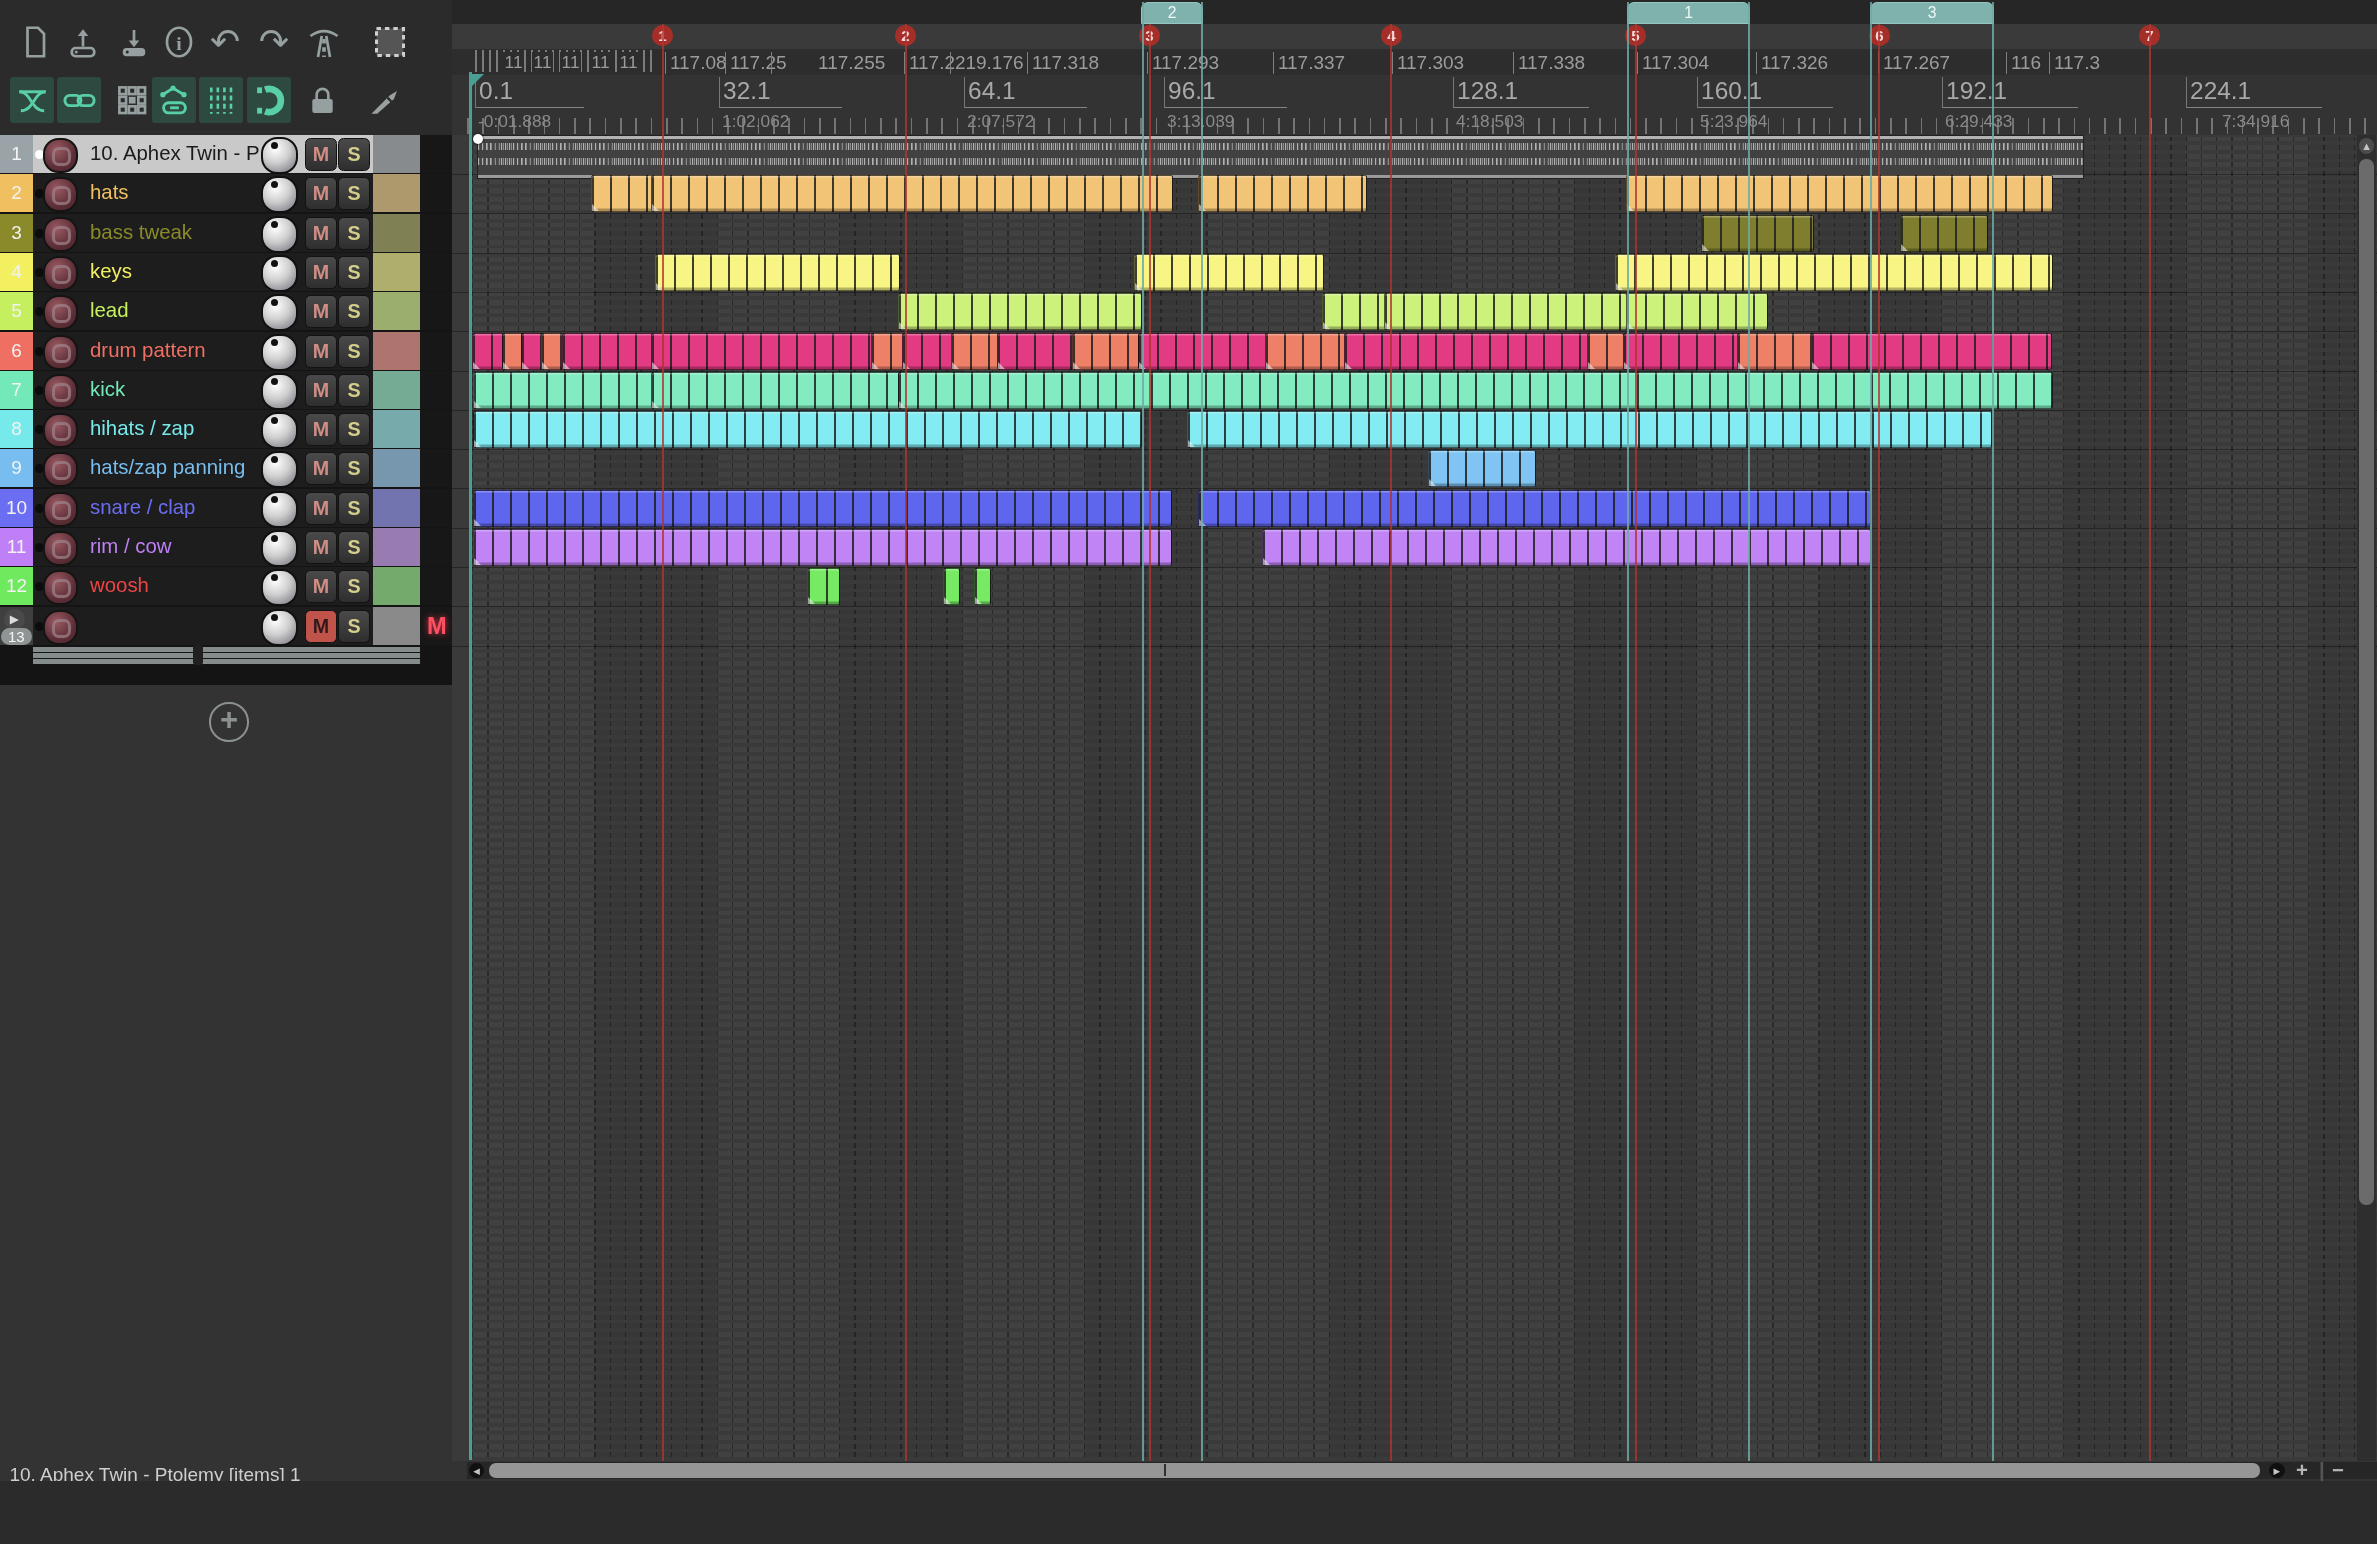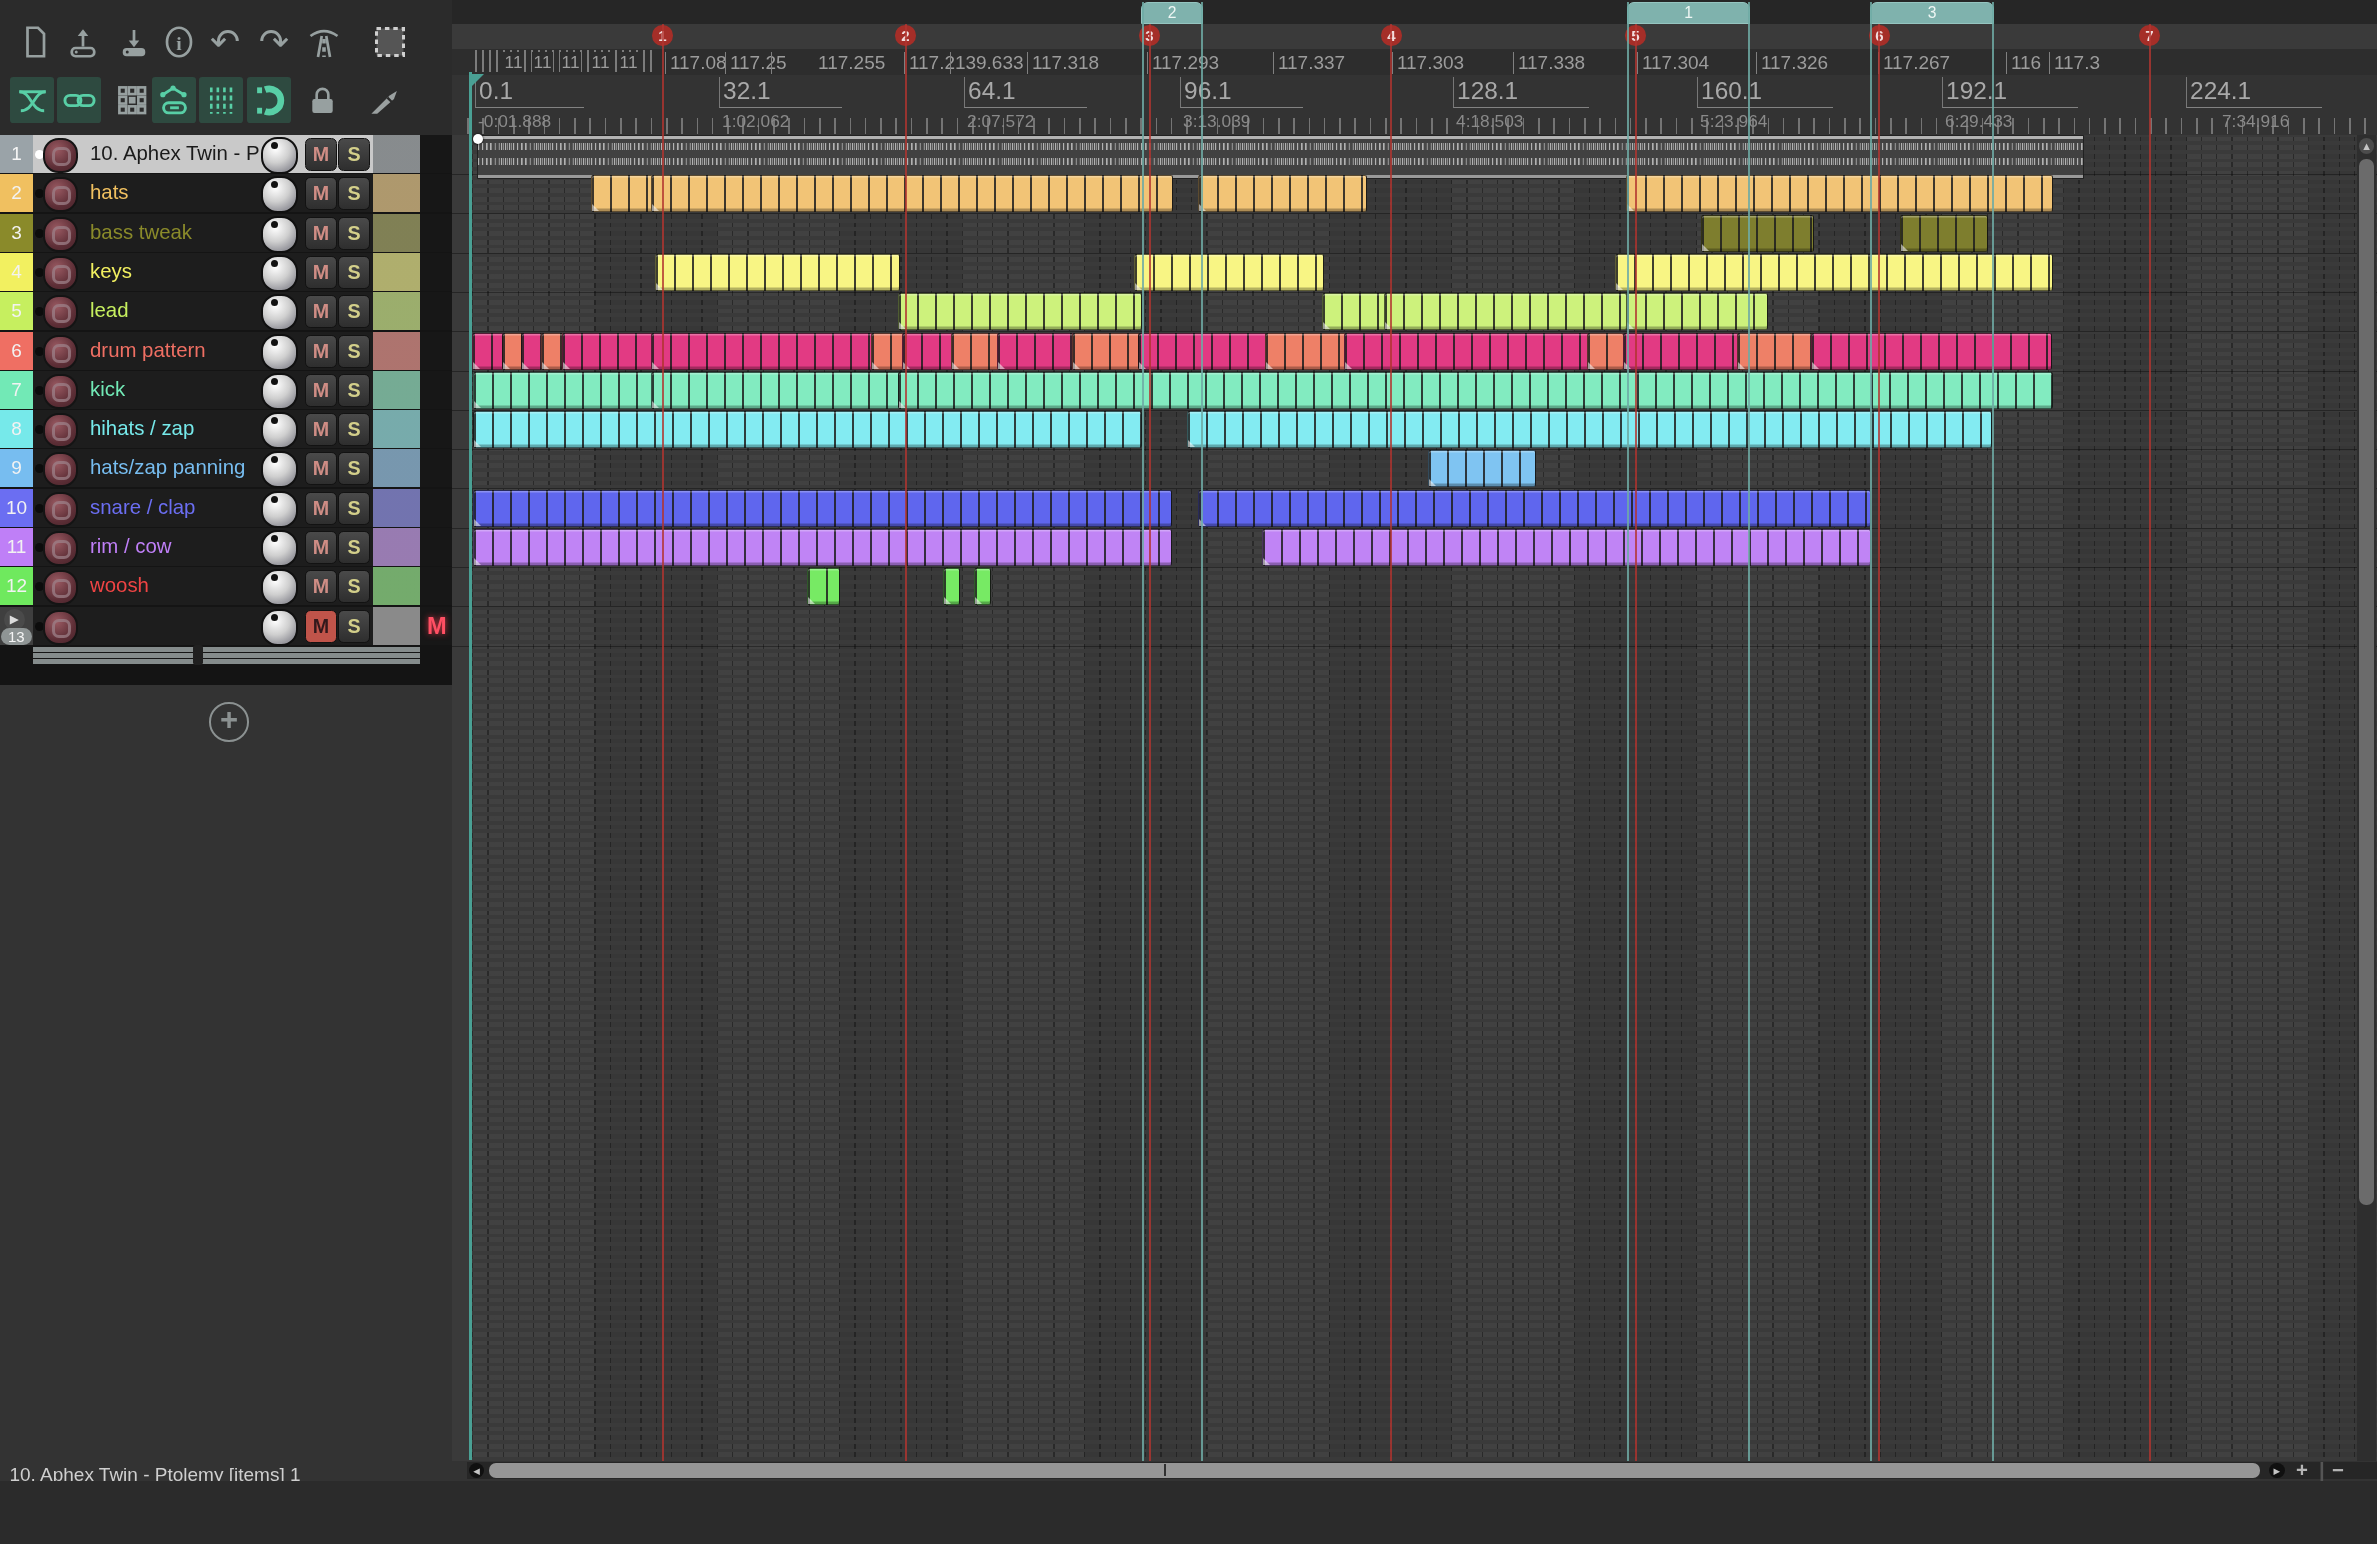--- a/index.html
+++ b/index.html
@@ -225,30 +225,30 @@
   <div id="ruler">
     <div class="rlane0"></div>
     <div class="rlane1"></div>
     <div class="rlane2"></div>
     <div class="rlane3"></div>
     <div class="tempo-ticks"></div>
     <div class="tickstrip"></div>
   <div class="measure" style="left: 23px;"><div class="bar">0.1</div><div class="tim">-0:01.888</div></div>
       <div class="measure" style="left: 267px;"><div class="bar">32.1</div><div class="tim">1:02.062</div></div>
       <div class="measure" style="left: 512px;"><div class="bar">64.1</div><div class="tim">2:07.572</div></div>
-      <div class="measure" style="left: 728px;"><div class="bar">96.1</div><div class="tim">3:13.039</div></div>
+      <div class="measure" style="left: 712px;"><div class="bar">96.1</div><div class="tim">3:13.039</div></div>
       <div class="measure" style="left: 1001px;"><div class="bar">128.1</div><div class="tim">4:18.503</div></div>
       <div class="measure" style="left: 1245px;"><div class="bar">160.1</div><div class="tim">5:23.964</div></div>
       <div class="measure" style="left: 1490px;"><div class="bar">192.1</div><div class="tim">6:29.433</div></div>
       <div class="measure" style="left: 1734px; text-align: center;"><div class="bar">224.1</div><div class="tim">7:34.916</div></div>
       <div class="tlabel" style="left: 213px;">117.08</div>
       <div class="tlabel" style="left: 273px;">117.25</div>
       <div class="tlabel" style="left: 319px; padding-left: 46px;">117.255</div>
       <div class="tlabel" style="left: 452px;">117.2</div>
-      <div class="tlabel" style="left: 498px;">139.633</div>
+      <div class="tlabel" style="left: 498px;">219.176</div>
       <div class="tlabel" style="left: 575px; text-align: center;">117.318</div>
       <div class="tlabel" style="left: 695px;">117.293</div>
       <div class="tlabel" style="left: 821px;">117.337</div>
       <div class="tlabel" style="left: 940px;">117.303</div>
       <div class="tlabel" style="left: 1061px;">117.338</div>
       <div class="tlabel" style="left: 1185px;">117.304</div>
       <div class="tlabel" style="left: 1304px;">117.326</div>
       <div class="tlabel" style="left: 1426px;">117.267</div>
       <div class="tlabel" style="left: 1554px;">116</div>
       <div class="tlabel" style="left: 1597px;">117.3</div>

